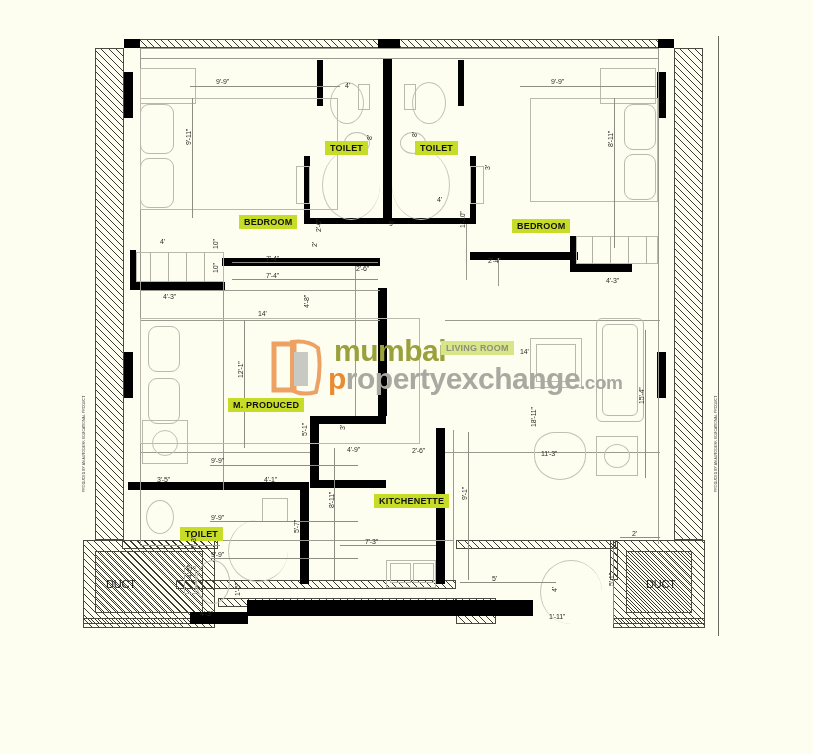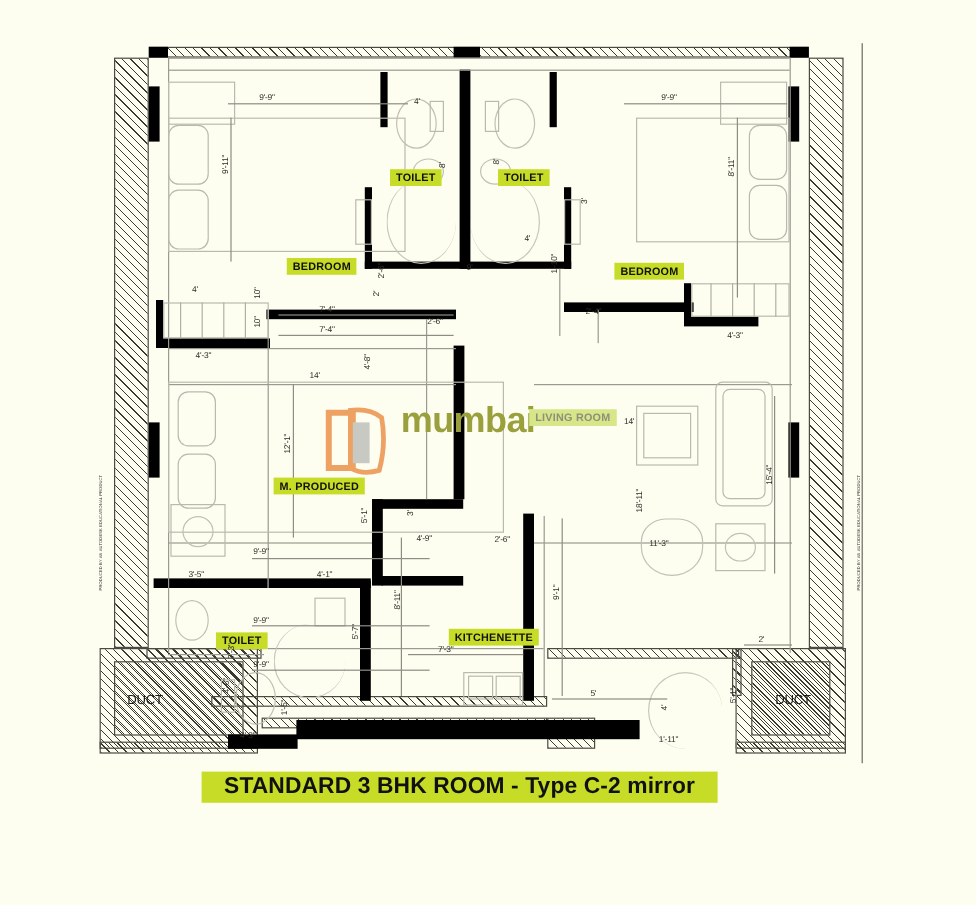--- a/index.html
+++ b/index.html
@@ -224,29 +224,32 @@
 
   <div id="watermark">
     <svg id="wm-mark" viewBox="0 0 56 58">
       <path d="M4 6 h20 v46 h-20 z" fill="none" stroke="#eda264" stroke-width="5"></path>
       <path d="M22 4 q16 -2 26 6 q4 22 -2 44 q-14 4 -24 -2 z" fill="none" stroke="#eda264" stroke-width="4"></path>
       <rect x="24" y="14" width="14" height="34" fill="#c9c9c4"></rect>
     </svg>
     <div id="wm-text1">
       <span class="wm-a">mumbai</span>
     </div>
+    <div id="wm-text2">
+      <span class="wm-o">p</span><span class="wm-b">ropertyexchange</span><span class="wm-com">.com</span>
+    </div>
   </div>
 
   <div class="lbl" style="left:239px;top:215px;">BEDROOM</div>
   <div class="lbl" style="left:325px;top:141px;">TOILET</div>
   <div class="lbl" style="left:415px;top:141px;">TOILET</div>
   <div class="lbl" style="left:512px;top:219px;">BEDROOM</div>
   <div class="lbl" style="left:441px;top:341px;background:#d8e68a;color:#8f8f7a;">LIVING ROOM</div>
   <div class="lbl" style="left:228px;top:398px;">M. PRODUCED</div>
-  <div class="lbl" style="left:374px;top:524px;">KITCHENETTE</div>
+  <div class="lbl" style="left:374px;top:494px;">KITCHENETTE</div>
   <div class="lbl" style="left:180px;top:527px;">TOILET</div>
   <div class="dim" style="left:106px;top:578px;font-size:11px;color:#1a1a18;">DUCT</div>
   <div class="dim" style="left:646px;top:578px;font-size:11px;color:#1a1a18;">DUCT</div>
 
   <div id="dim-layer">
       <div class="dim" style="left: 216px; top: 78px;">9'-9"</div>
       <div class="dim" style="left: 345px; top: 82px;">4'</div>
       <div class="dim" style="left: 551px; top: 78px;">9'-9"</div>
       <div class="dim" style="left: 185px; top: 145px; transform-origin: 0px 0px; transform: rotate(-90deg);">9'-11"</div>
       <div class="dim" style="left: 366px; top: 140px; transform-origin: 0px 0px; transform: rotate(-90deg);">8'</div>
@@ -294,17 +297,14 @@
       <div class="dim" style="left: 492px; top: 575px;">5'</div>
       <div class="dim" style="left: 551px; top: 592px; transform-origin: 0px 0px; transform: rotate(-90deg);">4'</div>
       <div class="dim" style="left: 549px; top: 613px;">1'-11"</div>
       <div class="dim" style="left: 632px; top: 530px;">2'</div>
       <div class="dim" style="left: 608px; top: 586px; transform-origin: 0px 0px; transform: rotate(-90deg);">5'-1"</div>
     </div>
 
   <div class="sidetext" style="left:82px;top:492px;transform:rotate(-90deg);">PRODUCED BY AN AUTODESK EDUCATIONAL PRODUCT</div>
   <div class="sidetext" style="left:714px;top:492px;transform:rotate(-90deg);">PRODUCED BY AN AUTODESK EDUCATIONAL PRODUCT</div>
 
-  <div id="title-bar">
-    <span>STANDARD 3 BHK ROOM  - Type C-2 mirror</span>
-  </div>
 
 </div>
 
 </body></html>

